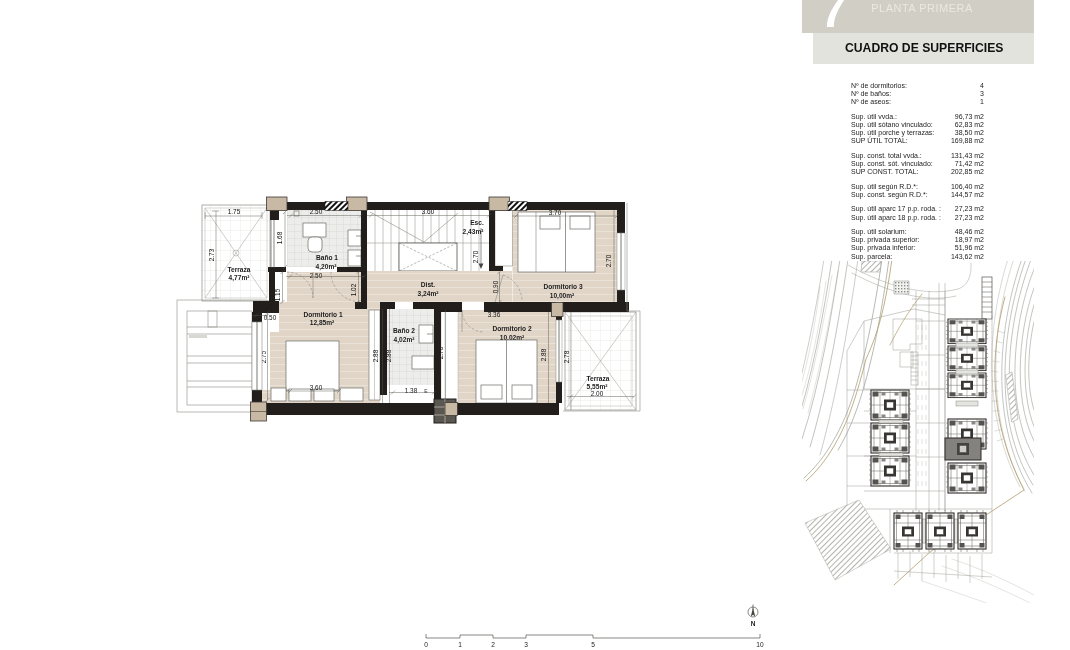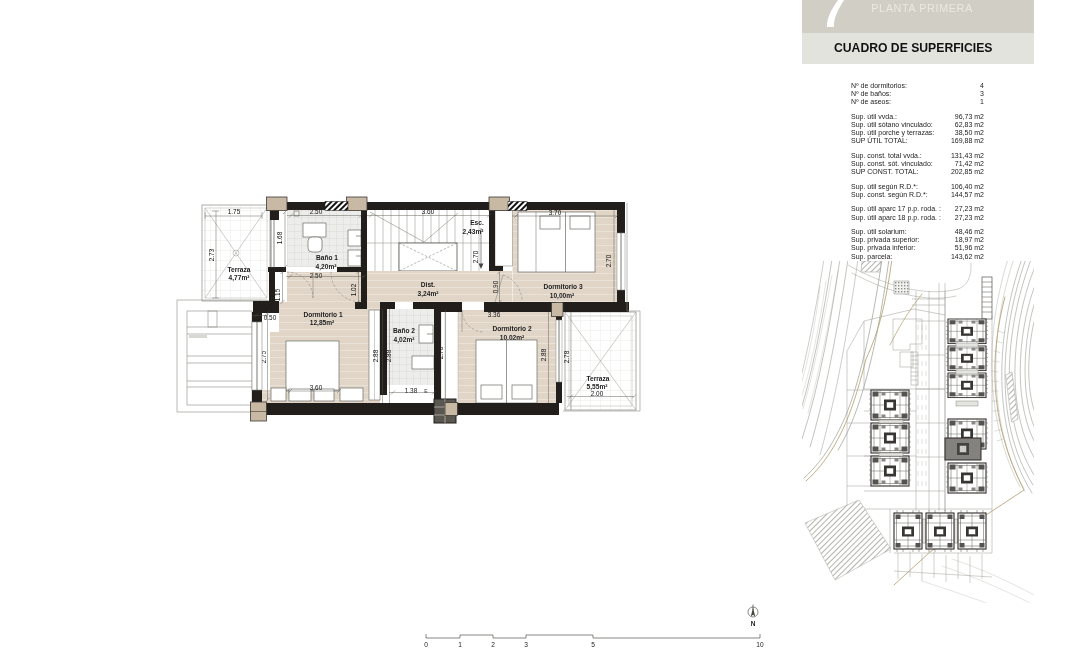--- a/index.html
+++ b/index.html
@@ -5,21 +5,21 @@
   html,body{margin:0;padding:0;background:#ffffff;}
   body{width:1070px;height:650px;position:relative;overflow:hidden;
        font-family:"Liberation Sans", sans-serif;}
   #plan{position:absolute;left:0;top:0;}
   #panel{position:absolute;left:802px;top:0;width:232px;height:650px;background:#fff;}
   .band{background:#d1cec6;height:33px;position:relative;overflow:hidden;}
   .big7{position:absolute;left:18px;top:-17px;font-size:48px;color:#ffffff;font-weight:700;}
   .ptitle{position:absolute;left:8px;right:0;top:2px;text-align:center;color:#ebe8e1;
           font-size:11px;letter-spacing:0.5px;}
   .shead{background:#e3e3dd;height:31px;line-height:31px;padding-left:32px;
-         font-size:12.2px;font-weight:700;color:#111;}
+         font-size:12.2px;font-weight:700;color:#111;margin-left:11px;}
   #tbl{padding:18px 50px 0 49px;font-size:7px;color:#222;}
   .row{display:flex;justify-content:space-between;height:8.2px;line-height:8.2px;white-space:nowrap;}
   .gap{height:6.3px;}
   #locband{margin-top:16px;}
 </style>
 </head>
 <body>
 
 <svg id="plan" width="802" height="650" viewBox="0 0 802 650">
 <defs>

